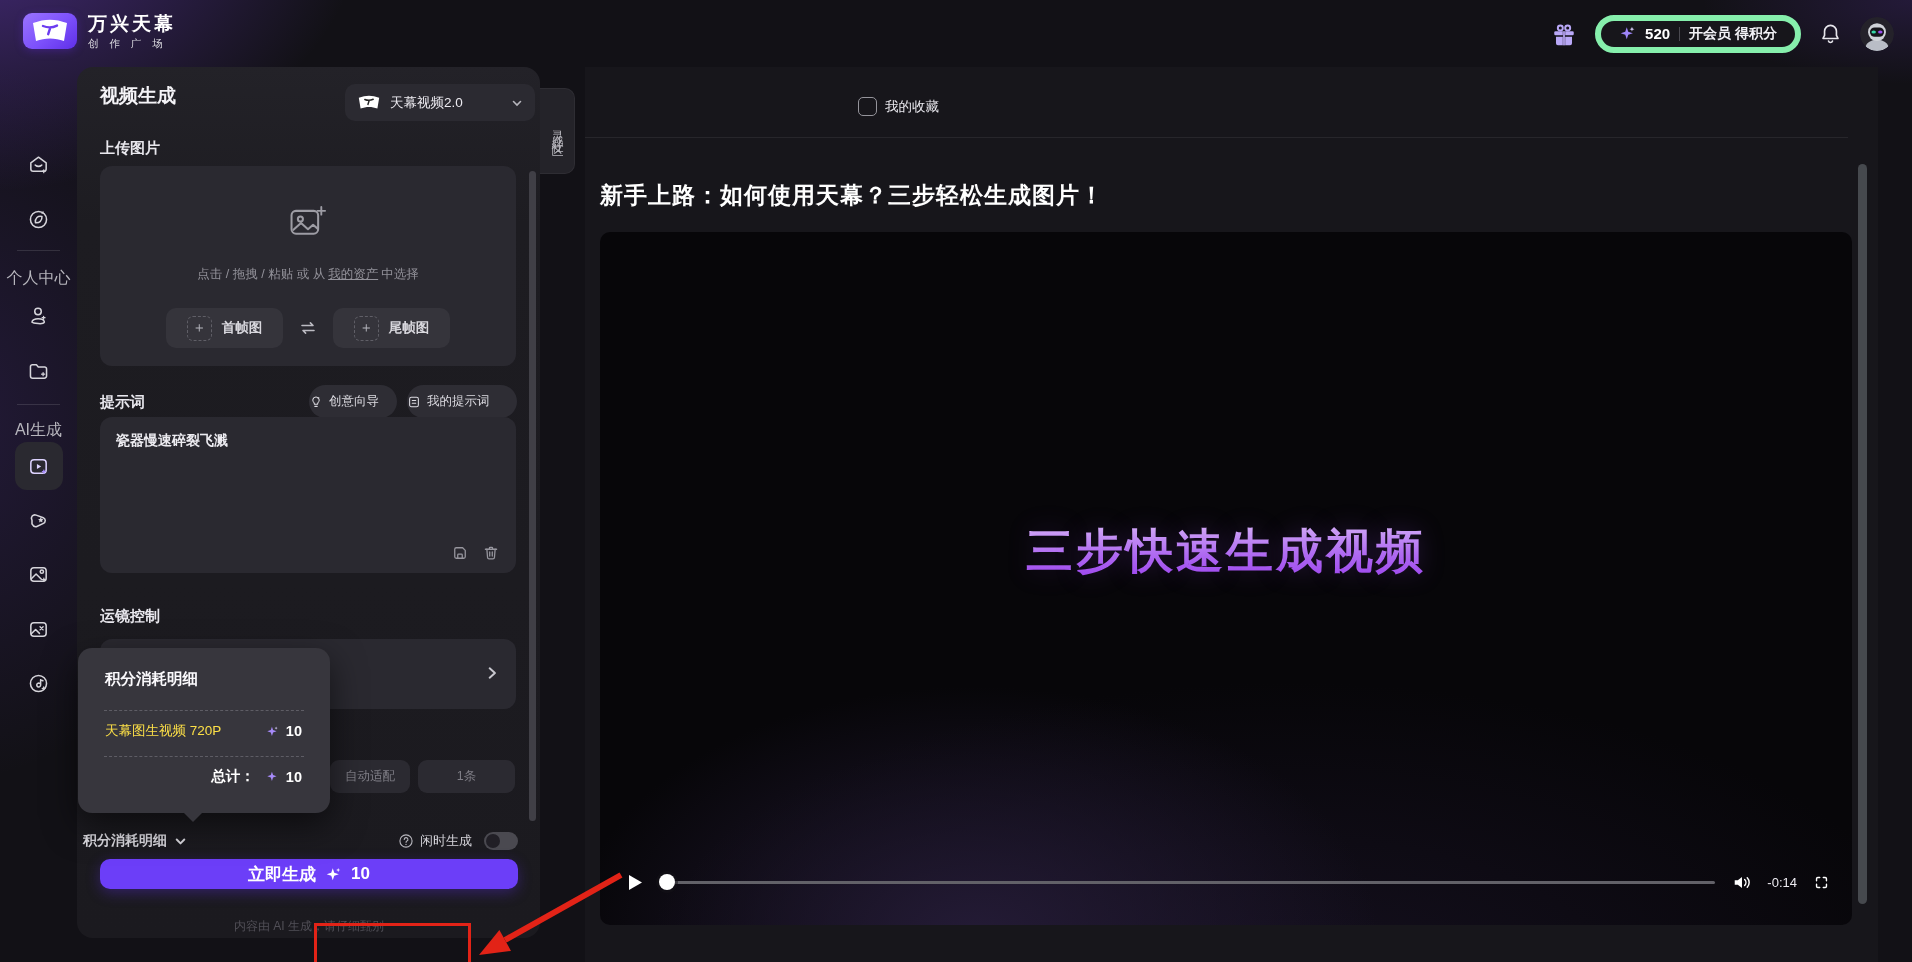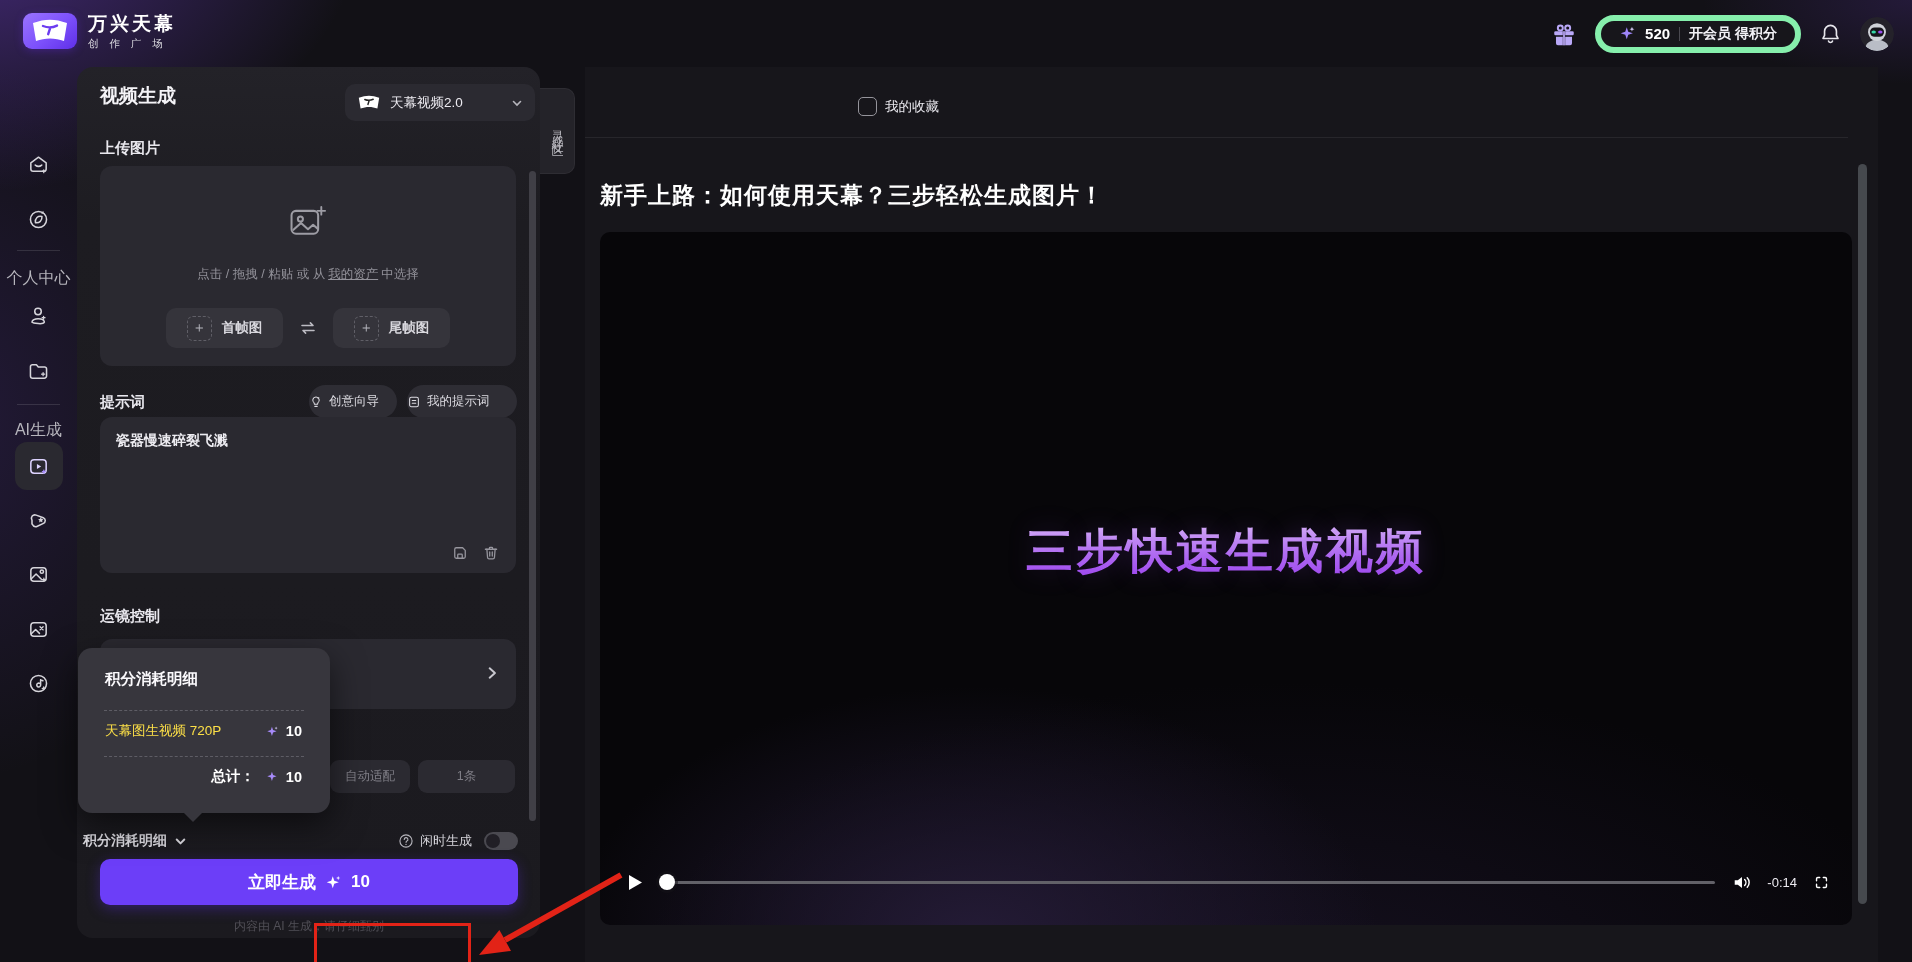--- a/index.html
+++ b/index.html
@@ -78,21 +78,21 @@
   .cost .cv { font-size:14.5px; font-weight:bold; color:#fff; }
   .tt-total { position:absolute; right:28px; top:119px; display:flex; align-items:center; gap:7px; }
   .tt-total .ttl { font-size:14.5px; font-weight:bold; color:#fff; margin-right:4px; }
 
   
   .fd-row { position:absolute; left:6px; right:22px; top:764px; height:20px; display:flex; align-items:center; }
   .fd-toggle { display:flex; align-items:center; gap:7px; font-size:14px; font-weight:bold; color:#dddce2; }
   .idle { margin-left:auto; display:flex; align-items:center; gap:6px; color:#d6d5db; font-size:13px; }
   .switch { width:34px; height:18px; border-radius:9px; background:#4a4950; position:relative; margin-left:6px; }
   .switch .knob { position:absolute; left:2px; top:2px; width:14px; height:14px; border-radius:50%; background:#211f26; }
-  .gen-btn { position:absolute; left:23px; top:792px; width:418px; height:46px; border-radius:10px; background:#6c3ef8;
+  .gen-btn { position:absolute; left:23px; top:792px; width:418px; height:30px; border-radius:10px; background:#6c3ef8;
     display:flex; align-items:center; justify-content:center; gap:9px; box-shadow:0 4px 14px rgba(95,47,232,.35); }
   .gen-btn .gl { font-size:17px; font-weight:bold; color:#fff; }
   .disclaimer { position:absolute; left:23px; top:851px; width:418px; text-align:center; font-size:12px; color:#514f57; }
 
   
   .insp-tab { position:absolute; left:540px; top:88px; width:35px; height:86px; background:#242329; border:1px solid #2e2d33; border-left:none;
     border-radius:0 10px 10px 0; display:flex; align-items:center; justify-content:center; }
   .insp-tab span { writing-mode:vertical-rl; font-size:12px; letter-spacing:5px; color:#b9b8bf; }
 
   

